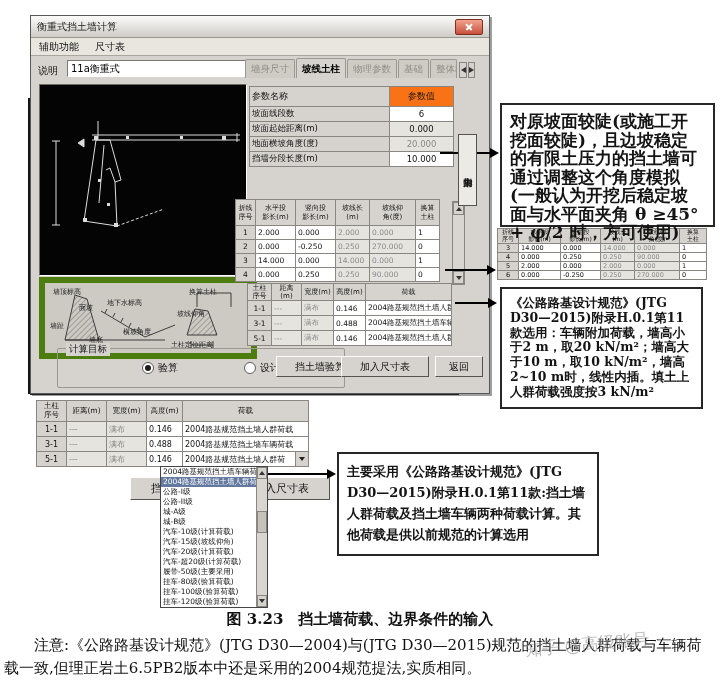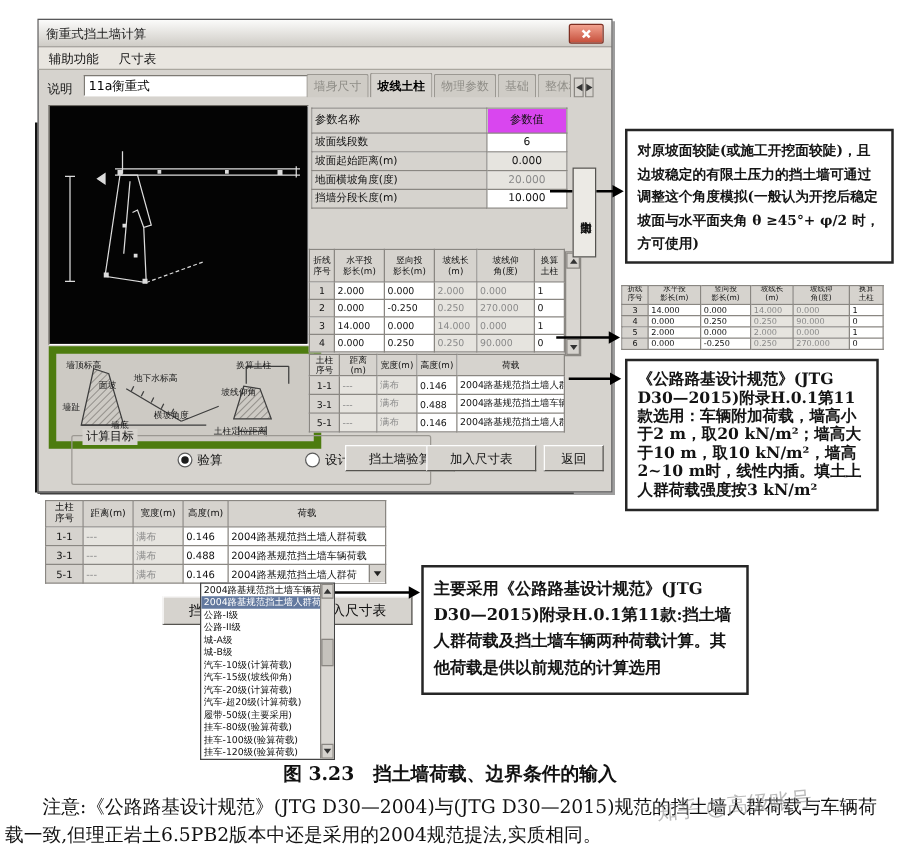--- a/index.html
+++ b/index.html
@@ -65,24 +65,24 @@
   table{border-collapse:collapse;table-layout:fixed;background:#fff}
   th,td{border:1px solid #8a8782;padding:0 2px;overflow:hidden;white-space:nowrap;box-sizing:border-box}
   th{background:#d6d3ce;font-weight:normal;white-space:pre-line;line-height:1.15;text-align:center;vertical-align:middle}
   td{background:#fff;text-align:left}
   td:first-child{background:#d6d3ce;text-align:center}
   .t-param{position:absolute;left:218px;top:70px;width:204px;font-size:8.5px}
   .t-param th{font-size:9px;height:20px}
   .t-param td{height:15px}
   .t-param th:nth-child(1),.t-param td:nth-child(1){width:140px;background:#d6d3ce;text-align:left}
   .t-param th:nth-child(2),.t-param td:nth-child(2){width:64px;background:#fff;text-align:center}
-  .t-param th:nth-child(2){background:#d946ef}
+  .t-param th:nth-child(2){background:#f97316}
   .t-param tr:nth-child(3) td:nth-child(2){background:#e6e4df;color:#8a8a8a}
   .t-param tr:nth-child(2) td:nth-child(2){background:#e6e4df}
-  .t-seg{position:absolute;left:216px;top:183px;width:204px;font-size:7.5px}
+  .t-seg{position:absolute;left:204px;top:183px;width:204px;font-size:7.5px}
   .t-seg th{font-size:7px;height:26px}
   .t-seg td{height:14px}
   .t-seg th:nth-child(1),.t-seg td:nth-child(1){width:20px}
   .t-seg th:nth-child(2),.t-seg td:nth-child(2){width:40px}
   .t-seg th:nth-child(3),.t-seg td:nth-child(3){width:40px}
   .t-seg th:nth-child(4),.t-seg td:nth-child(4){width:34px}
   .t-seg th:nth-child(5),.t-seg td:nth-child(5){width:46px}
   .t-seg th:nth-child(6),.t-seg td:nth-child(6){width:24px}
   .t-seg td:nth-child(4),.t-seg td:nth-child(5){background:#e6e4df;color:#8a8a8a}
   .t-soil{position:absolute;left:216px;top:267px;width:204px;font-size:7.5px}
@@ -103,21 +103,21 @@
   .tri-u{width:0;height:0;border-left:3px solid transparent;border-right:3px solid transparent;border-bottom:4px solid #333}
   .tri-d{width:0;height:0;border-left:3px solid transparent;border-right:3px solid transparent;border-top:4px solid #333}
   
   .shadow-left{position:absolute;left:28px;top:98px;width:5px;height:296px;background:#141414}
   .shadow-bottom{position:absolute;left:30px;top:390px;width:429px;height:5px;background:#1d1d1d}
 
   
   .ann{position:absolute;background:#fff;border:2px solid #262626;z-index:30;
        font-family:"DejaVu Serif","Liberation Serif",serif;font-weight:600;color:#141414;
        padding:7px 8px;box-sizing:border-box}
-  .ann1{left:500px;top:103px;width:215px;height:108px;font-size:11px;line-height:18.5px}
+  .ann1{left:500px;top:103px;width:215px;height:124px;font-size:17px;line-height:18.5px}
   .ann2{left:500px;top:287px;width:203px;height:122px;font-size:12.5px;line-height:14.8px}
   .ann3{left:337px;top:452px;width:262px;height:104px;font-size:13px;line-height:21px}
   .t-side{position:absolute;left:497px;top:228px;width:209px;font-size:6.5px;z-index:20}
   .t-side th{font-size:6px;height:14px}
   .t-side td{height:9px}
   .t-side th:nth-child(1),.t-side td:nth-child(1){width:21px}
   .t-side th:nth-child(2),.t-side td:nth-child(2){width:42px}
   .t-side th:nth-child(3),.t-side td:nth-child(3){width:40px}
   .t-side th:nth-child(4),.t-side td:nth-child(4){width:34px}
   .t-side th:nth-child(5),.t-side td:nth-child(5){width:45px}

